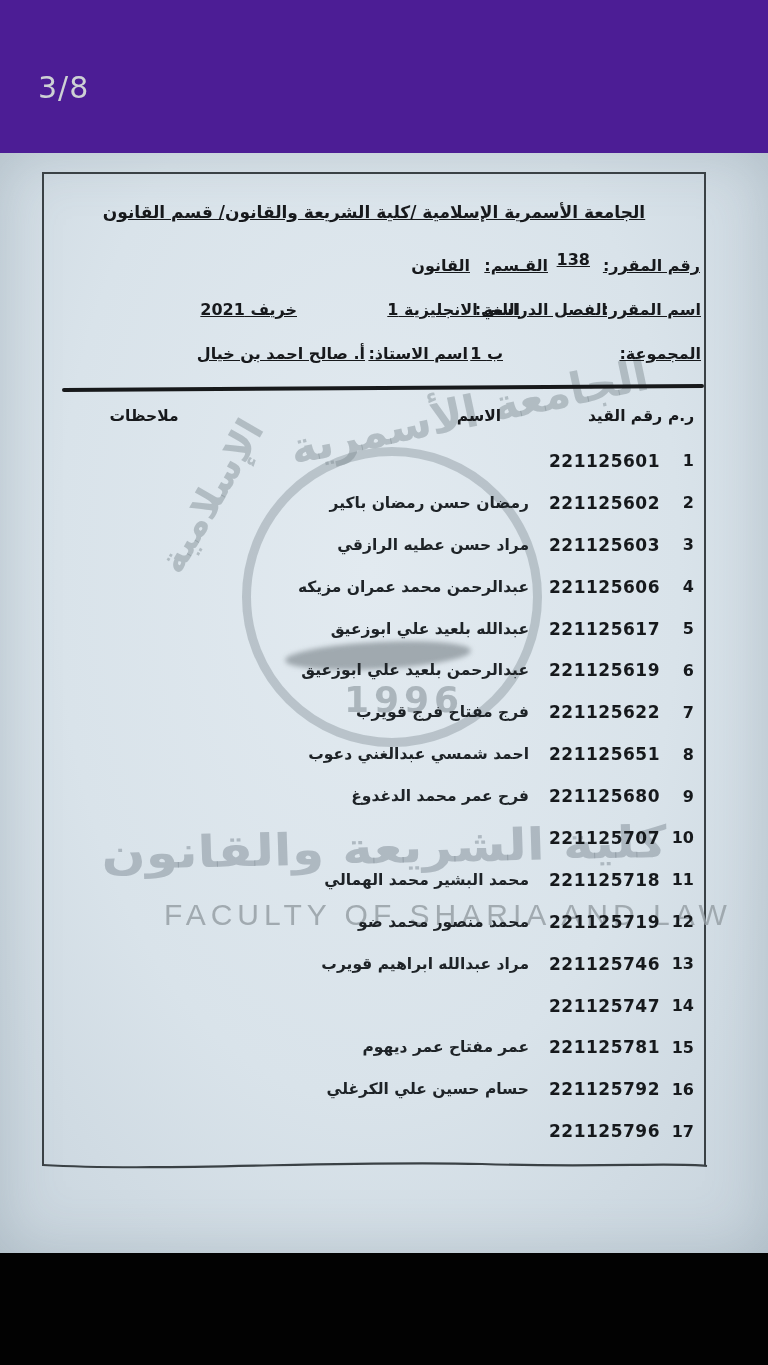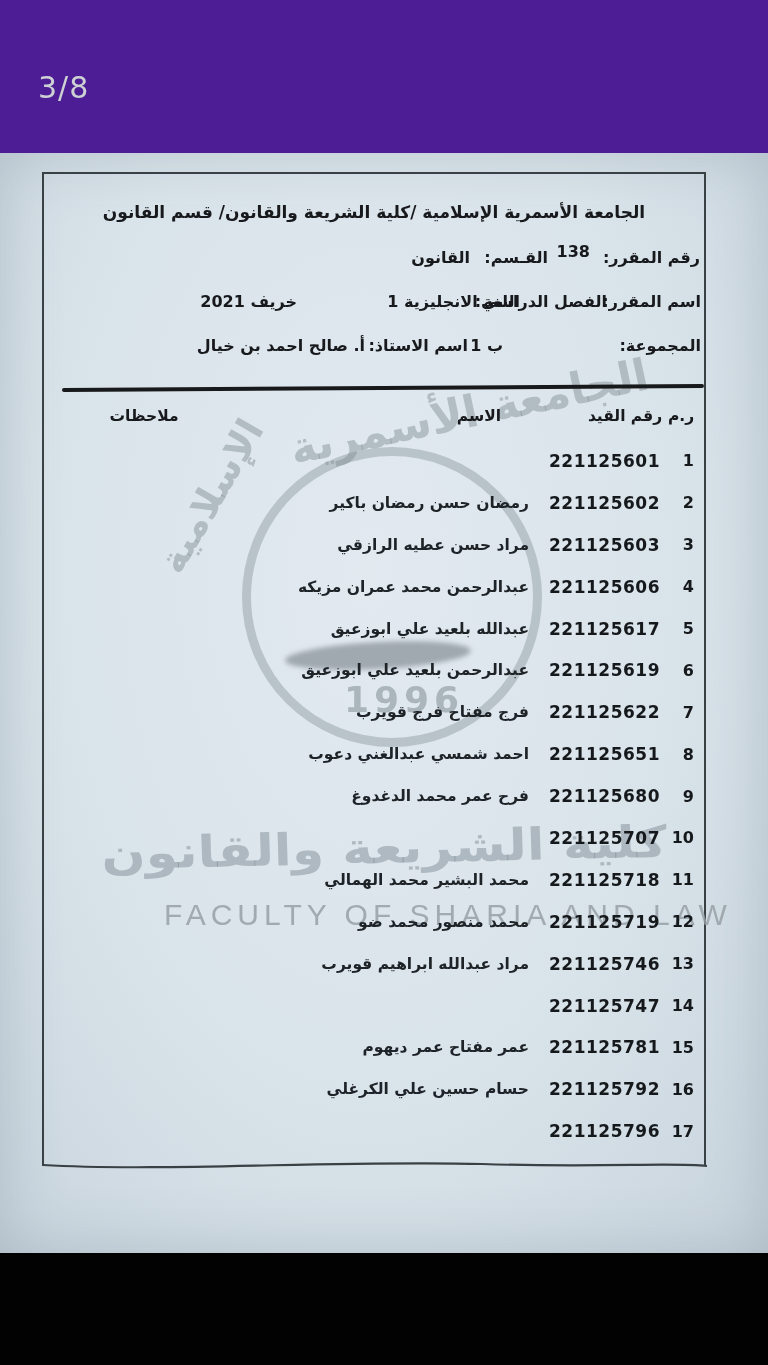--- a/index.html
+++ b/index.html
@@ -27,23 +27,23 @@
        letter-spacing:5px;color:rgba(133,144,151,.58);}
   .wm-smudge{position:absolute;z-index:1;left:241px;top:468px;width:186px;height:27px;
        background:rgba(96,106,112,.5);border-radius:50%;filter:blur(2.5px);transform:rotate(-3deg);}
   .wm-fac-ar{left:70px;top:648px;width:540px;text-align:center;font-size:44px;font-weight:bold;
        direction:rtl;white-space:nowrap;color:rgba(128,140,149,.5);
        transform:scaleX(1.18) rotate(-1.5deg);}
   .wm-fac-en{left:120px;top:724px;width:500px;text-align:center;font-size:30px;
        letter-spacing:5px;white-space:nowrap;color:rgba(150,160,166,.85);
        font-family:"Liberation Sans",sans-serif;}
   
-  .ink{position:absolute;z-index:2;color:#17191c;}
+  .ink{position:absolute;z-index:2;color:#17191c;text-decoration:underline;}
   .doc-title{left:0;top:28px;width:100%;text-align:center;font-size:17px;font-weight:bold;direction:rtl;}
-  .inf{height:24px;font-size:16px;font-weight:bold;direction:rtl;white-space:nowrap;}
+  .inf{height:24px;font-size:16px;font-weight:bold;direction:rtl;white-space:nowrap;margin-top:8px;}
   .divider{position:absolute;z-index:2;left:18px;top:212px;width:642px;height:4px;
        background:#17191b;transform:rotate(-.35deg);border-radius:2px;}
   .th{position:absolute;z-index:2;top:233px;font-size:15.5px;font-weight:bold;color:#17191c;
        text-align:center;direction:rtl;}
   .rows{position:absolute;z-index:2;left:0;top:266px;width:100%;}
   .srow{display:flex;direction:rtl;align-items:center;height:41.9px;padding-right:10px;box-sizing:border-box;}
   .c-no{width:24px;direction:ltr;text-align:right;font-size:16px;font-weight:bold;color:#16191c;}
   .c-id{width:104px;margin-right:10px;text-align:center;font-size:17px;font-weight:bold;
        color:#16191c;letter-spacing:.5px;}
   .c-name{flex:1;margin-right:27px;text-align:right;font-size:15.5px;font-weight:bold;

